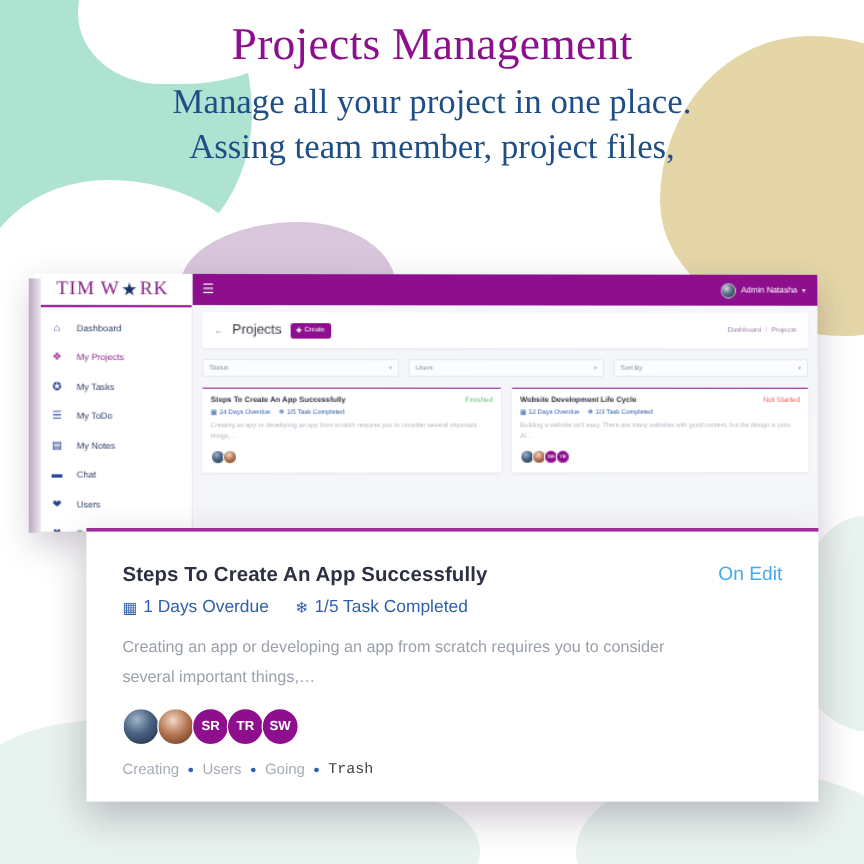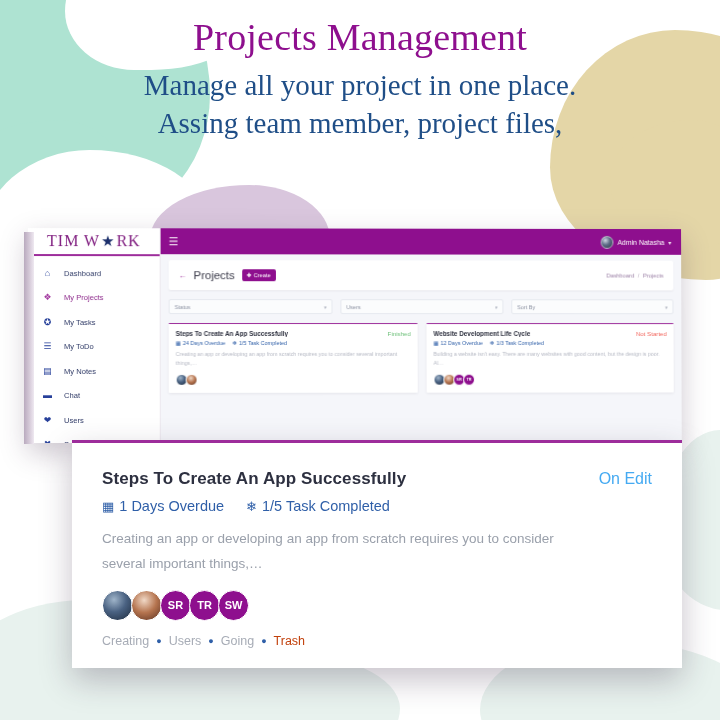--- a/index.html
+++ b/index.html
@@ -183,21 +183,21 @@
   .fg-meta .mi{font-size:13px;}
   .fg-desc{margin-top:13px;font-size:13.5px;color:#9aa0ab;line-height:1.85;max-width:480px;}
   .fg-avs{display:flex;margin-top:13px;}
   .fg-av{
     width:31px;height:31px;border-radius:50%;margin-right:-2px;border:1.5px solid #fff;
     display:flex;align-items:center;justify-content:center;color:#fff;font-size:11px;font-weight:bold;
     box-sizing:border-box;
   }
   .fg-links{display:flex;align-items:center;gap:7px;margin-top:13px;font-size:12.5px;color:#a7acb6;}
   .fg-links .dot{color:#2f5fa8;font-size:9px;}
-  .fg-links .trash{color:#c2410c;}
+  .fg-links .trash{color:#404040;font-family:Liberation Mono, monospace;}
 </style>
 </head>
 <body>
 
 <div class="stage">
 
   <div class="blob blob-mint"></div>
   <div class="blob blob-mint2"></div>
   <div class="blob blob-white-cut"></div>
   <div class="blob blob-white-cut2"></div>

